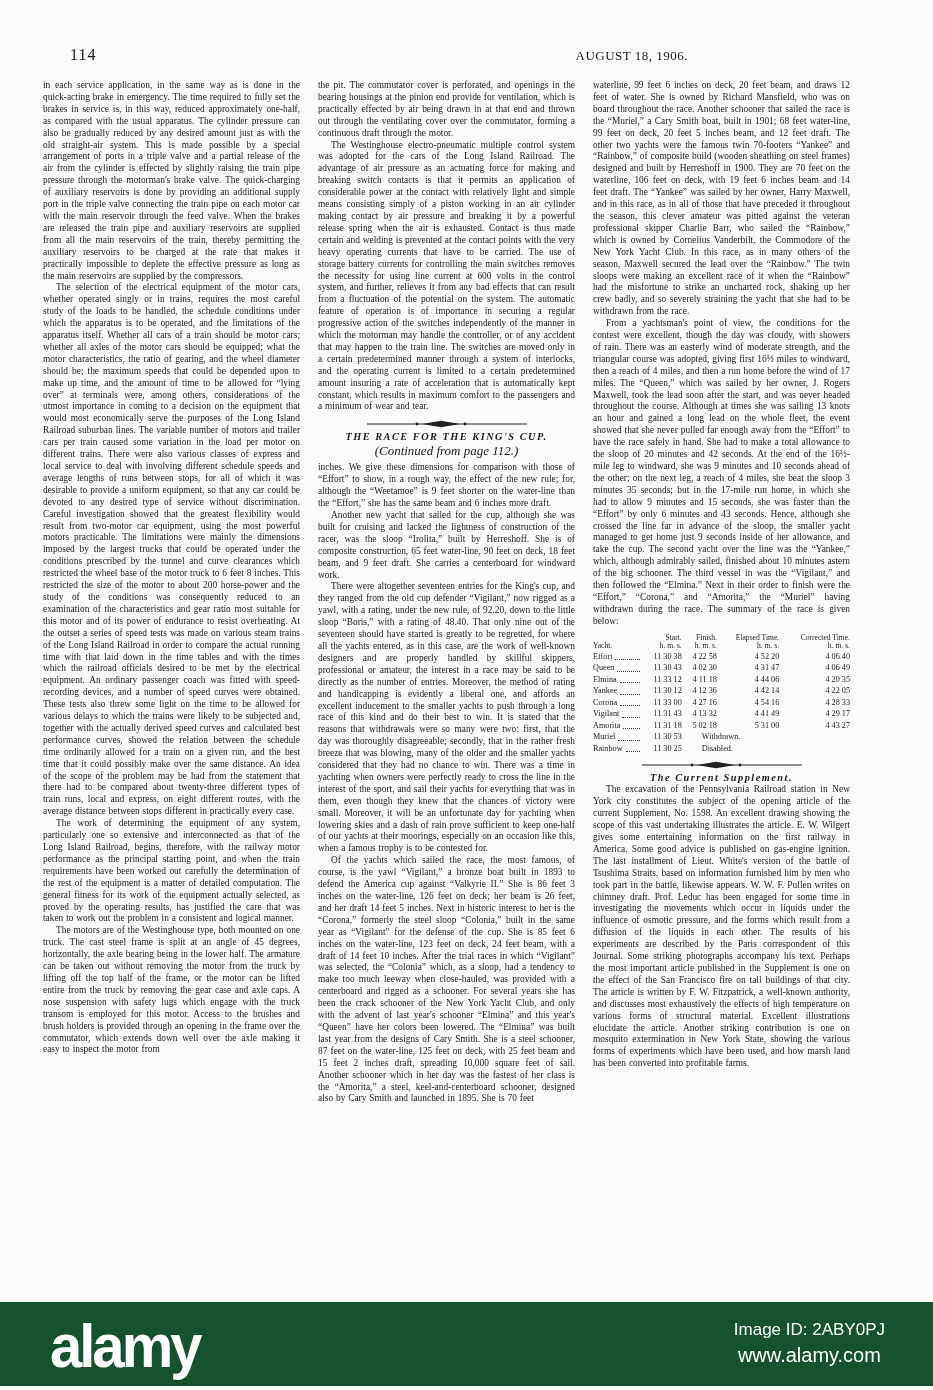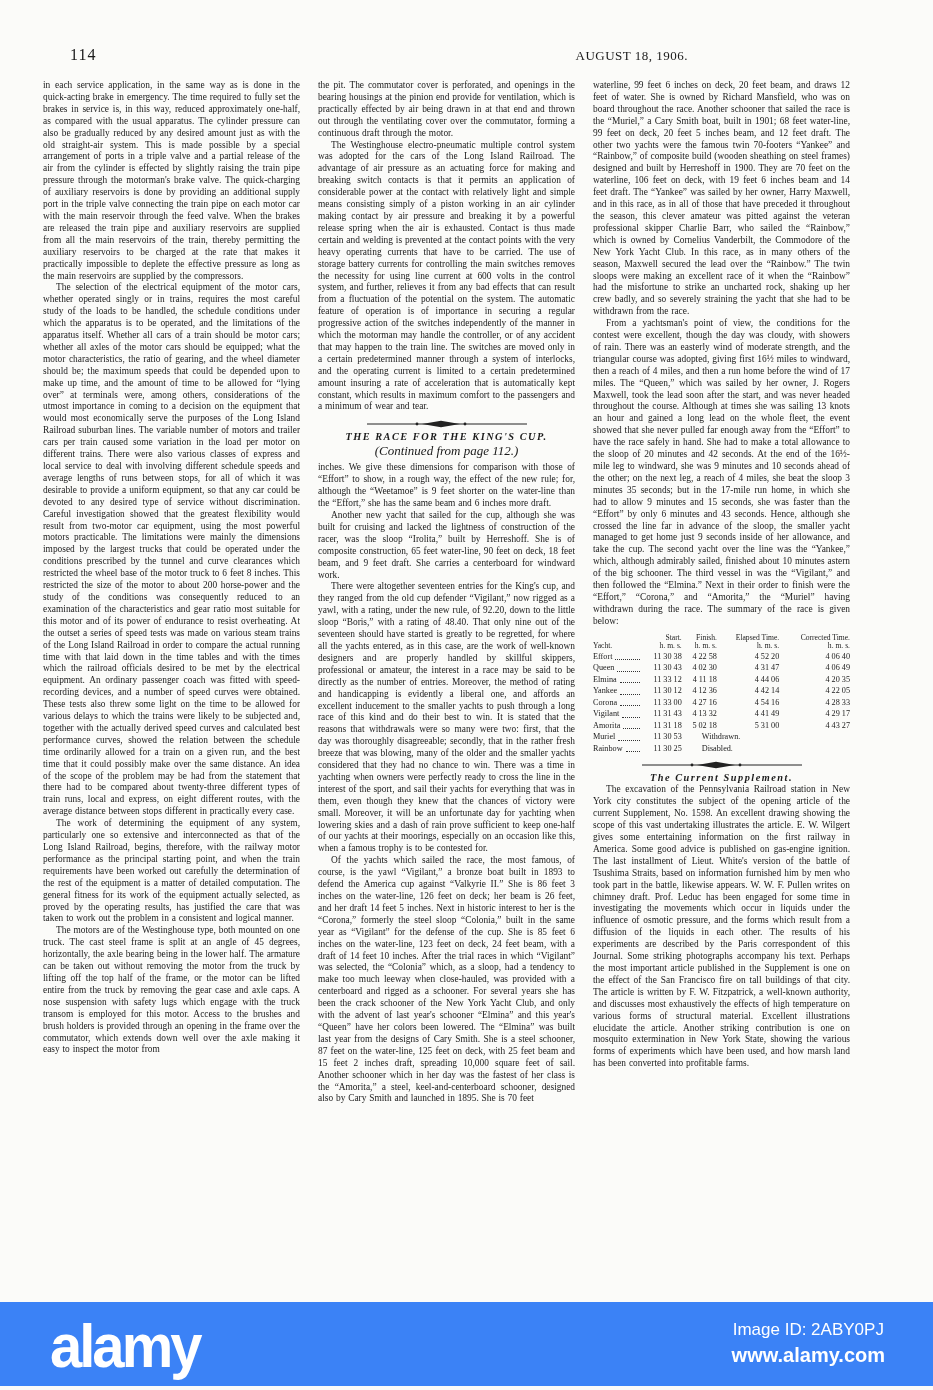--- a/index.html
+++ b/index.html
@@ -37,29 +37,29 @@
   }
   .race-table thead th { font-size:7.6px; line-height:8.6px; text-align:right; vertical-align:bottom; }
   .race-table thead th.yacht-h { text-align:left; vertical-align:bottom; }
   .race-table td.num { text-align:right; }
   .race-table td.status { text-align:left; padding-left:20px; }
   .name-cell { display:flex; }
   .name-cell .leader { flex:1; border-bottom:1.5px dotted #333; margin:0 1px 2px 3px; }
   
   .wm-bar {
     position:absolute; left:0; top:1302px; width:933px; height:84px;
-    background:#3b82f6; color:#fff; font-family:"Liberation Sans", sans-serif;
+    background:#14532d; color:#fff; font-family:"Liberation Sans", sans-serif;
   }
   .wm-logo {
     position:absolute; left:50px; top:8px; font-size:58px; font-weight:700;
     letter-spacing:-3px; transform:scaleY(1.05); transform-origin:top left;
   }
   .wm-right { position:absolute; right:48px; top:16px; text-align:center; }
   .wm-id { font-size:17px; line-height:24px; }
-  .wm-url { font-size:20px; font-weight:700; line-height:26px; }
+  .wm-url { font-size:20px; font-weight:400; line-height:26px; }
 </style>
 </head>
 <body>
 
 <div class="page-header">
   <span class="page-num">114</span>
   <span class="issue-date">AUGUST 18, 1906.</span>
 </div>
 
 <div class="page-content">

